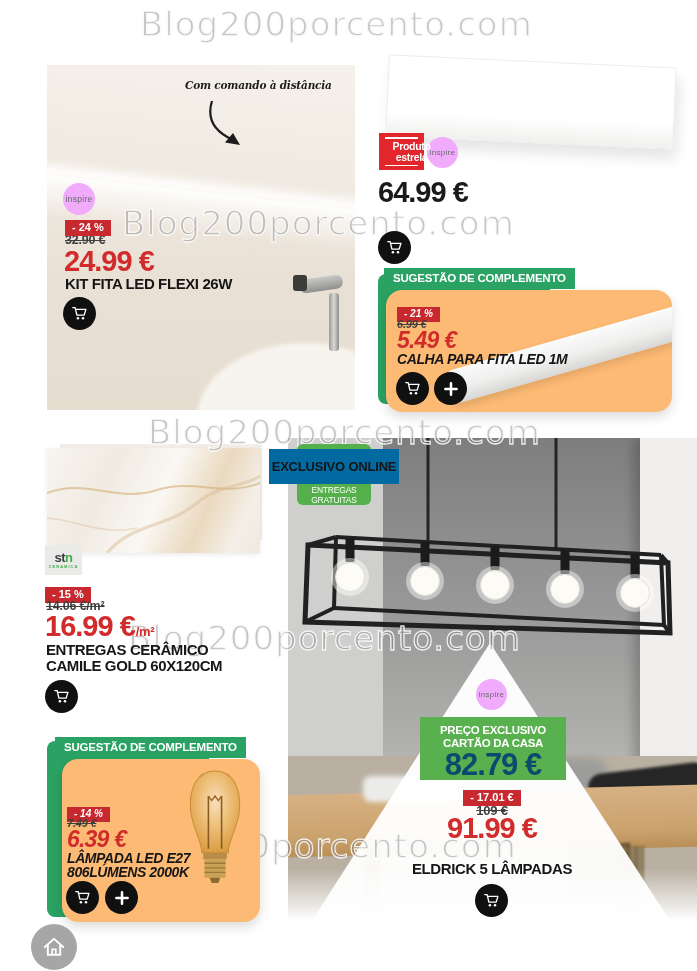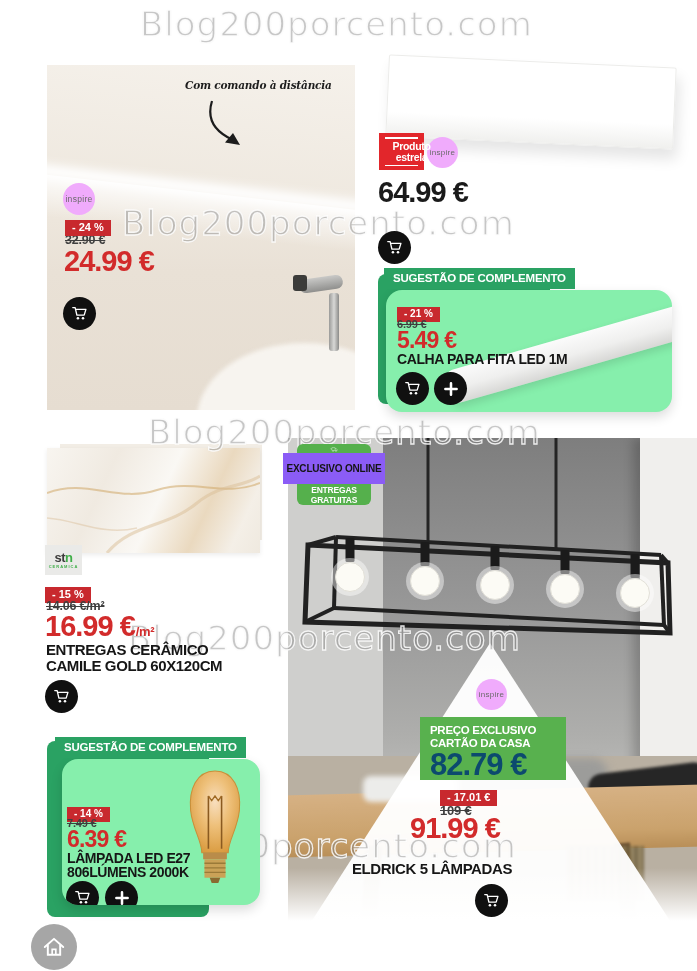--- a/index.html
+++ b/index.html
@@ -27,22 +27,22 @@
   .ptitle-sm { font-size:14px; font-weight:bold; color:#161616; letter-spacing:-0.4px; line-height:15.5px; }
   .circle-btn { width:33px; height:33px; border-radius:50%; background:#101010;
         display:flex; align-items:center; justify-content:center; cursor:pointer; }
   .inspire { border-radius:50%; background:#f0abfc; color:#6a6a6a;
         display:flex; align-items:center; justify-content:center; font-size:8.5px; letter-spacing:0.3px; }
 
   
   .sugg-green { position:absolute; background:#2aa263; border-radius:8px; }
   .sugg-header { position:absolute; background:#2aa263; color:#fff; font-weight:bold;
         font-size:11.5px; letter-spacing:-0.2px; padding:4px 9px 5px; z-index:11; white-space:nowrap; }
-  .sugg-card { position:absolute; background:#86efac; border-radius:16px;
-        box-shadow:0 5px 12px rgba(0,0,0,0.14); z-index:10; overflow:hidden; }
+  .sugg-card { position:absolute; background:#fdba74; border-radius:16px;
+        box-shadow:0 5px 12px rgba(0,0,0,0.14); z-index:10; overflow:hidden;font-style:italic; }
 
   
   .photo-a { left:47px; top:65px; width:308px; height:345px; overflow:hidden;
         background:linear-gradient(180deg,#f4efe8 0%,#f1ebe2 30%,#e9e1d6 60%,#e6ddd1 100%); z-index:1; }
   .pa-cabinet { position:absolute; left:-20px; top:-30px; width:360px; height:150px;
         background:linear-gradient(180deg,#f6f2ec, #efe9e0); transform:rotate(6deg); }
   .pa-glow { position:absolute; left:-25px; top:118px; width:370px; height:13px;
         background:#ffffff; filter:blur(5px); transform:rotate(6.5deg); }
   .pa-glow2 { position:absolute; left:-25px; top:128px; width:370px; height:42px;
         background:linear-gradient(180deg,rgba(255,255,255,0.85),rgba(255,255,255,0)); transform:rotate(6.5deg); }
@@ -113,31 +113,31 @@
   .pf-triangle { position:absolute; left:0; top:0; width:409px; height:492px;
         background:rgba(255,255,255,0.96);
         clip-path:polygon(202px 205px, 18px 492px, 388px 492px); }
   .pf-fade { position:absolute; left:0; top:430px; width:409px; height:62px;
         background:linear-gradient(180deg,rgba(255,255,255,0) 0%,#ffffff 85%); }
   .lamp-svg { position:absolute; left:0; top:0; }
 
   
   .ship-badge { left:297px; top:444px; width:74px; height:61px; background:#55b04c; border-radius:6px;
         z-index:10; display:flex; flex-direction:column; align-items:center; padding-top:3px; }
-  .ship-yellow { background:#8b5cf6; color:#151515; font-size:10px; font-weight:bold;
+  .ship-yellow { background:#0369a1; color:#151515; font-size:13px; font-weight:bold;
         padding:10px 3px; letter-spacing:-0.2px; margin:1px 0 2px; white-space:nowrap; }
-  .ship-white { color:#fff; font-size:8.5px; font-weight:bold; line-height:9.5px; letter-spacing:-0.2px; }
+  .ship-white { color:#fff; font-size:8.5px; font-weight:normal; line-height:9.5px; letter-spacing:-0.2px; }
 
   
   .promo-box { left:420px; top:717px; width:146px; height:63px; background:#58b14e; z-index:10;
-        padding:7px 10px 0; }
+        padding:7px 10px 0;text-align:center; }
   .promo-line { color:#fff; font-size:11.5px; font-weight:bold; letter-spacing:-0.3px; line-height:12.5px; }
   .promo-price { color:#0c4a6e; font-size:31px; font-weight:bold; letter-spacing:-1px; line-height:32px; }
 
-  .center { text-align:left; }
+  .center { text-align:center; }
   .home-btn { left:31px; top:924px; width:46px; height:46px; border-radius:50%;
         background:rgba(150,150,150,0.85); display:flex; align-items:center; justify-content:center;
         z-index:10; cursor:pointer; }
   .price-unit { font-size:13px; font-weight:bold; color:#d22b2b; letter-spacing:-0.3px;
         align-self:flex-end; margin:0 0 2px 1px; }
   .price-row { display:flex; }
 </style>
 </head>
 <body>
 
@@ -161,20 +161,21 @@
     <svg class="pa-arrow" width="42" height="50" viewBox="0 0 42 50">
       <path d="M7 2 C2 18 8 32 28 41" fill="none" stroke="#1c1c1c" stroke-width="2.2"></path>
       <polygon points="35,46 20,43.5 28,34" fill="#1c1c1c"></polygon>
     </svg>
     <div class="inspire" style="position:absolute; left:16px; top:118px; width:32px; height:32px;">inspire</div>
     <div style="position:absolute; left:18px; top:152px;" class="z10">
       <span class="badge-discount">- 24 %</span>
     </div>
     <div class="old-price" style="position:absolute; left:18px; top:168px;">32.90 €</div>
     <div class="price-lg" style="position:absolute; left:17px; top:182px;">24.99 €</div>
+    <div class="ptitle" style="position:absolute; left:18px; top:210px;">KIT FITA LED FLEXI 26W</div>
     <div class="circle-btn" style="position:absolute; left:16px; top:232px;">
       <svg width="19" height="19" viewBox="0 0 24 24">
         <path d="M3.5 4.5 h3 l2.2 9.5 h9.2 l2.2 -7.2 H7.2" fill="none" stroke="#fff" stroke-width="1.7" stroke-linejoin="round" stroke-linecap="round"></path>
         <circle cx="10" cy="18" r="1.6" fill="#fff"></circle>
           <circle cx="16.4" cy="18" r="1.6" fill="#fff"></circle>
       </svg>
     </div>
   </section>
 
   <section class="abs photo-b">
@@ -245,21 +246,21 @@
   <div class="abs circle-btn z10" style="left:45px; top:680px;">
     <svg width="19" height="19" viewBox="0 0 24 24">
       <path d="M3.5 4.5 h3 l2.2 9.5 h9.2 l2.2 -7.2 H7.2" fill="none" stroke="#fff" stroke-width="1.7" stroke-linejoin="round" stroke-linecap="round"></path>
       <circle cx="10" cy="18" r="1.6" fill="#fff"></circle>
         <circle cx="16.4" cy="18" r="1.6" fill="#fff"></circle>
     </svg>
   </div>
 
   <div class="sugg-green" style="left:47px; top:741px; width:162px; height:176px;"></div>
   <div class="sugg-header" style="left:55px; top:737px;">SUGESTÃO DE COMPLEMENTO</div>
-  <div class="sugg-card" style="left:62px; top:759px; width:198px; height:146px;">
+  <div class="sugg-card" style="left:62px; top:759px; width:198px; height:163px;">
     <div class="bulb-wrap">
       <svg width="80" height="145" viewBox="0 0 60 110">
         <defs>
           <radialGradient id="amber" cx="50%" cy="38%" r="65%">
             <stop offset="0%" stop-color="#f8debe"></stop>
               <stop offset="45%" stop-color="#eec07a"></stop>
               <stop offset="100%" stop-color="#d99a3e"></stop>
           </radialGradient>
         </defs>
         <path d="M30 3 C16 3 10 17 11.5 33 C13 47 20 56 20 65 h20 C40 56 47 47 48.5 33 C50 17 44 3 30 3 z" fill="url(#amber)" stroke="#c88f3a" stroke-width="0.8"></path>

